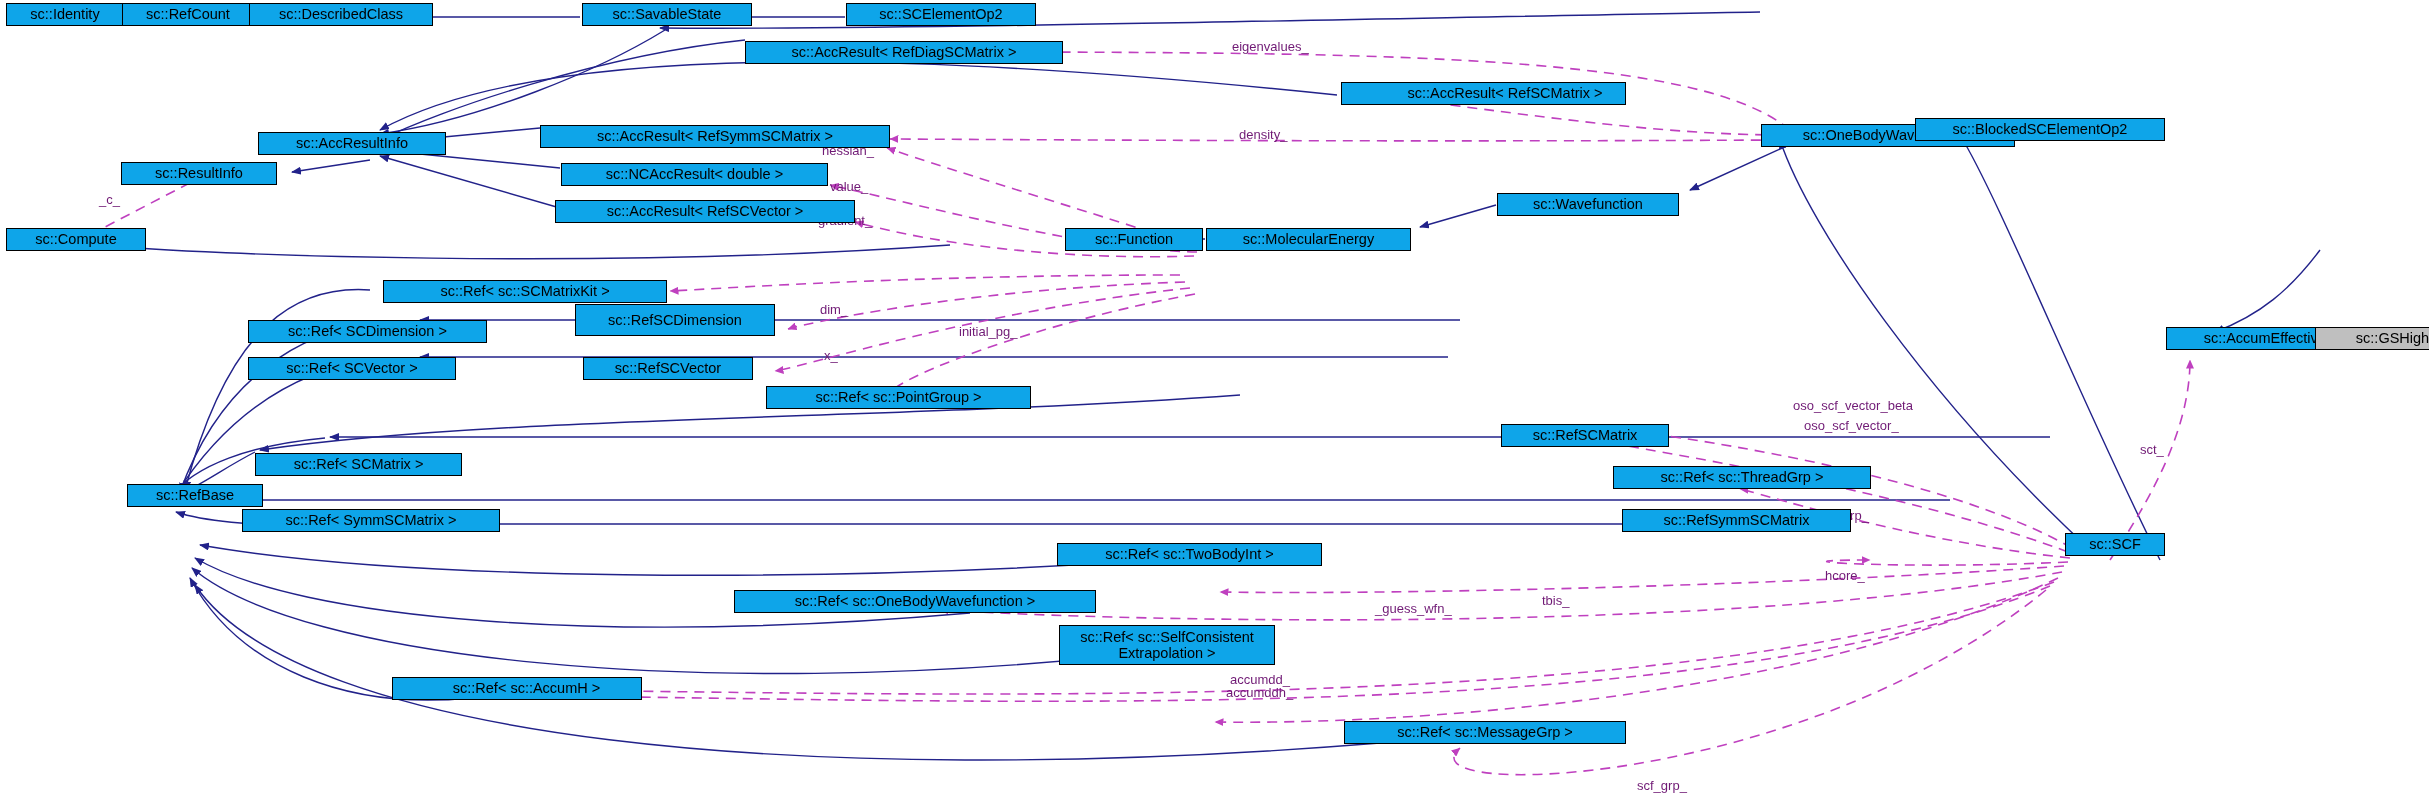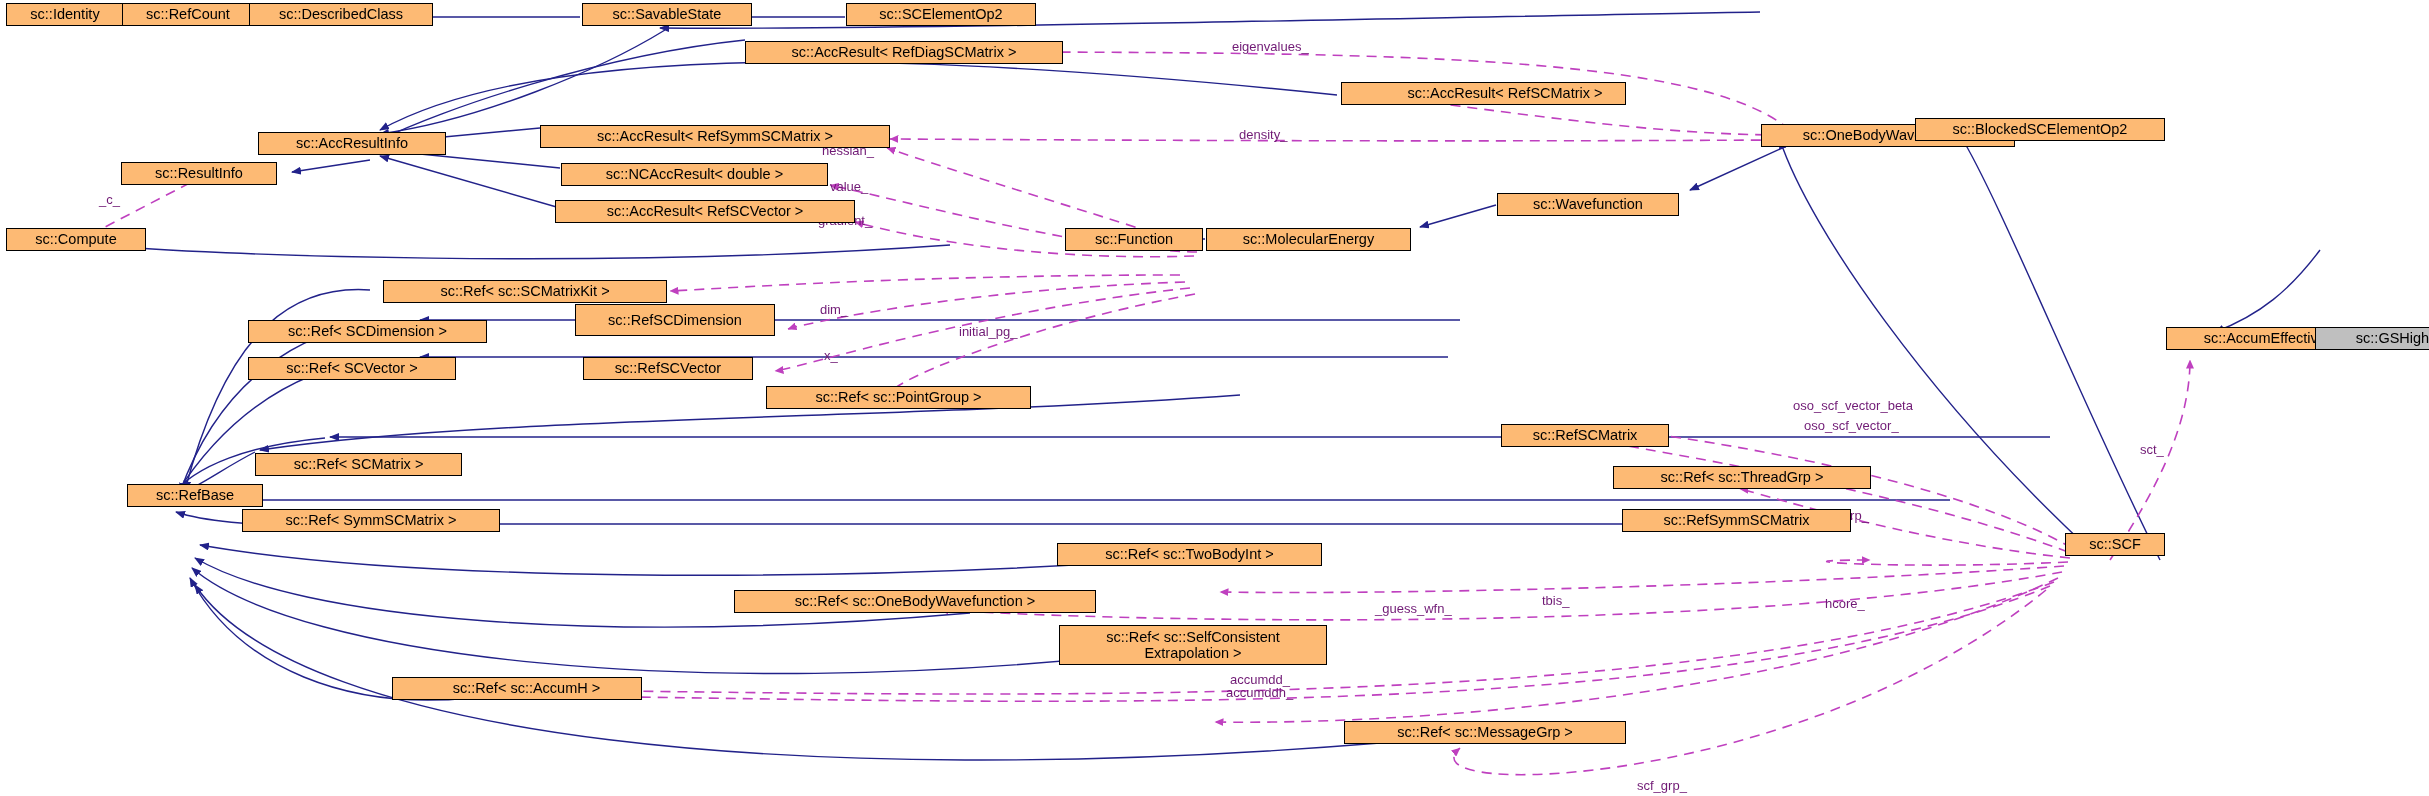--- a/index.html
+++ b/index.html
@@ -19,21 +19,21 @@
     position: absolute;
     left: 0;
     top: 0;
     width: 2429px;
     height: 796px;
   }
   .node {
     position: absolute;
     box-sizing: border-box;
     border: 1px solid #000000;
-    background: #fdba74;
+    background: #0ea5e9;
     color: #000000;
     font-size: 14.5px;
     line-height: 1.12;
     text-align: center;
     white-space: pre;
     display: flex;
     align-items: center;
     justify-content: center;
     padding: 0 5px;
     z-index: 5;
@@ -222,21 +222,21 @@
   <div class="node" style="left:242px;top:509px;width:258px;height:23px;">sc::Ref&lt; SymmSCMatrix &gt;</div>
 
   <div class="node" style="left:1622px;top:509px;width:229px;height:23px;">sc::RefSymmSCMatrix</div>
 
   <div class="node" style="left:1057px;top:543px;width:265px;height:23px;">sc::Ref&lt; sc::TwoBodyInt &gt;</div>
 
   <div class="node" style="left:2065px;top:533px;width:100px;height:23px;">sc::SCF</div>
 
   <div class="node" style="left:734px;top:590px;width:362px;height:23px;">sc::Ref&lt; sc::OneBodyWavefunction &gt;</div>
 
-  <div class="node" style="left:1059px;top:625px;width:268px;height:40px;">sc::Ref&lt; sc::SelfConsistent
+  <div class="node" style="left:1059px;top:625px;width:216px;height:40px;">sc::Ref&lt; sc::SelfConsistent
 Extrapolation &gt;</div>
 
   <div class="node" style="left:392px;top:677px;width:250px;height:23px;padding-left:24px;">sc::Ref&lt; sc::AccumH &gt;</div>
 
   <div class="node" style="left:1344px;top:721px;width:282px;height:23px;">sc::Ref&lt; sc::MessageGrp &gt;</div>
 
   <div class="edge-label" style="left:1232px;top:39px;">eigenvalues_</div>
   <div class="edge-label" style="left:1506px;top:88px;">oso_eigenvectors_</div>
   <div class="edge-label" style="left:1239px;top:127px;">density_</div>
   <div class="edge-label" style="left:822px;top:143px;">hessian_</div>
@@ -244,21 +244,21 @@
   <div class="edge-label" style="left:818px;top:213px;">gradient_</div>
   <div class="edge-label" style="left:99px;top:192px;">_c_</div>
   <div class="edge-label" style="left:609px;top:284px;">matrixkit_</div>
   <div class="edge-label" style="left:820px;top:302px;">dim_</div>
   <div class="edge-label" style="left:959px;top:324px;">initial_pg_</div>
   <div class="edge-label" style="left:824px;top:348px;">x_</div>
   <div class="edge-label" style="left:1793px;top:398px;">oso_scf_vector_beta</div>
   <div class="edge-label" style="left:1804px;top:418px;">oso_scf_vector_</div>
   <div class="edge-label" style="left:2140px;top:442px;">sct_</div>
   <div class="edge-label" style="left:1806px;top:508px;">threadgrp_</div>
-  <div class="edge-label" style="left:1817px;top:596px;padding-left:8px;">hcore_</div>
+  <div class="edge-label" style="left:1817px;top:568px;padding-left:8px;">hcore_</div>
   <div class="edge-label" style="left:1542px;top:593px;">tbis_</div>
   <div class="edge-label" style="left:1375px;top:601px;">_guess_wfn_</div>
   <div class="edge-label" style="left:1533px;top:722px;">_extrap_</div>
   <div class="edge-label" style="left:1230px;top:672px;">accumdd_</div>
   <div class="edge-label" style="left:1226px;top:685px;">accumddh_</div>
   <div class="edge-label" style="left:1637px;top:778px;">scf_grp_</div>
 
 </div>
 
 </body></html>

